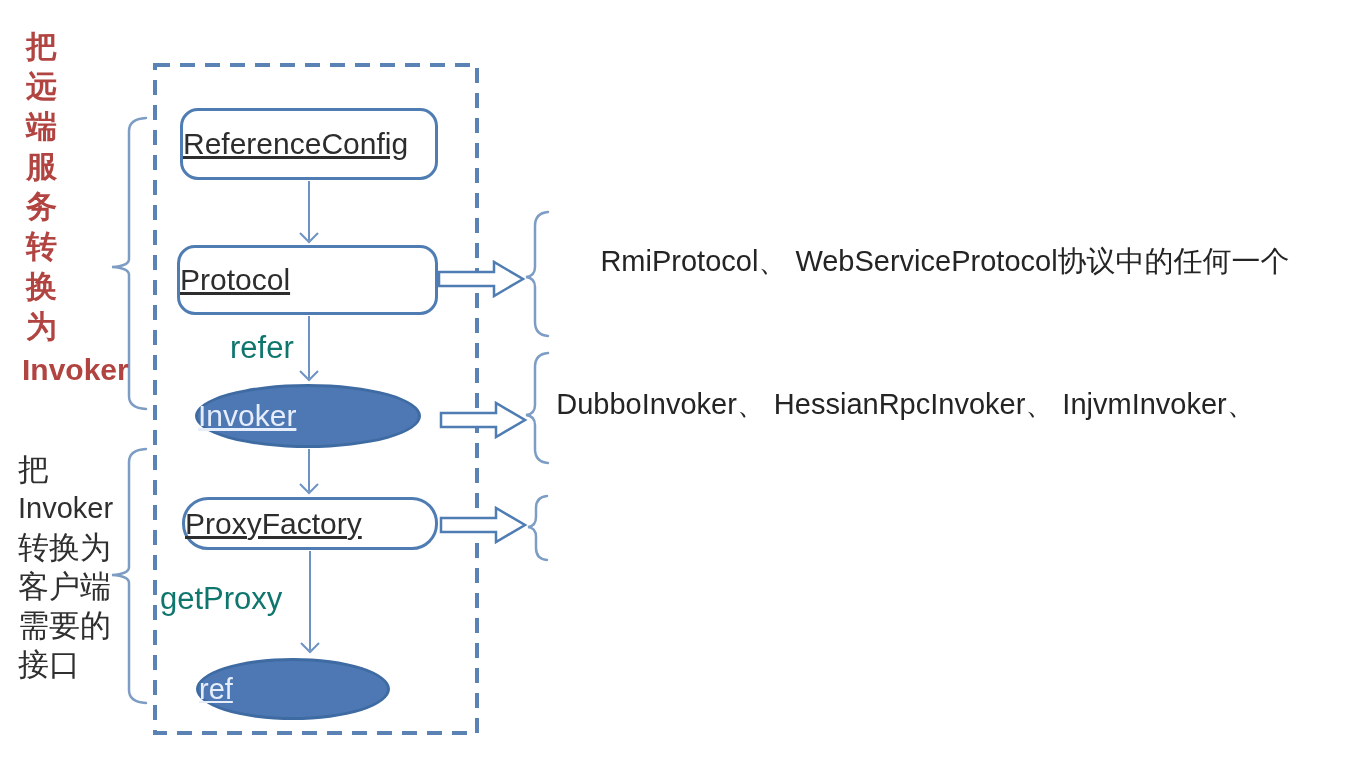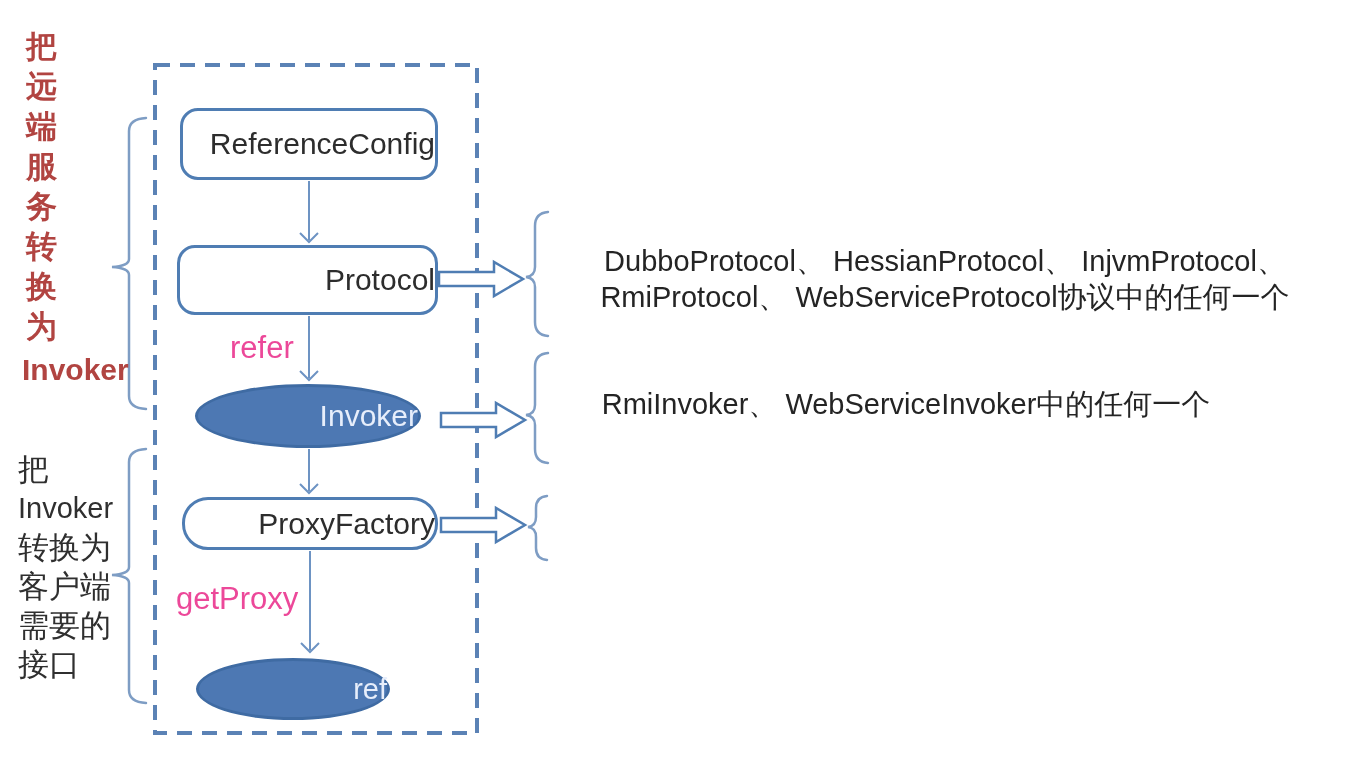--- a/index.html
+++ b/index.html
@@ -6,44 +6,44 @@
   .canvas {
     position: relative;
     width: 1352px;
     height: 774px;
     background: #ffffff;
     overflow: hidden;
     font-family: "Liberation Sans", sans-serif;
   }
   .shape-layer { position: absolute; left: 0; top: 0; width: 1352px; height: 774px; }
 
-  .node { position: absolute; display: flex; align-items: center; justify-content: flex-end; box-sizing: border-box; }
+  .node { position: absolute; display: flex; align-items: center; justify-content: flex-start; box-sizing: border-box; text-decoration: underline; }
   .rect-node {
     background: #ffffff;
     border: 3px solid #4f7db3;
     border-radius: 18px;
     font-size: 30px;
     color: #2d2d2d;
   }
   .ellipse-node {
     background: #4d78b3;
     border: 3px solid #3f6ba3;
     border-radius: 50%;
     color: #e7eefb;
     font-size: 30px;
   }
   #node-reference-config { left: 180px; top: 108px; width: 258px; height: 72px; }
   #node-protocol         { left: 177px; top: 245px; width: 261px; height: 70px; }
   #node-invoker          { left: 195px; top: 384px; width: 226px; height: 64px; }
   #node-proxy-factory    { left: 182px; top: 497px; width: 256px; height: 53px; border-radius: 26px; }
   #node-ref              { left: 196px; top: 658px; width: 194px; height: 62px; font-size: 29px; }
 
-  .edge-label { position: absolute; font-size: 31px; color: #ec4899; }
+  .edge-label { position: absolute; font-size: 31px; color: #0f766e; }
   #edge-label-refer    { left: 230px; top: 330px; }
-  #edge-label-getproxy { left: 176px; top: 581px; }
+  #edge-label-getproxy { left: 160px; top: 581px; }
 
   .red-note {
     position: absolute; left: 26px; top: 26px;
     font-family: "DejaVu Serif", serif;
     font-weight: bold;
     font-size: 31px; line-height: 40px;
     color: #b14441;
     white-space: pre-line;
   }
   .red-word {
@@ -130,20 +130,19 @@
     <span>ProxyFactory</span>
   </div>
   <div class="node ellipse-node" id="node-ref">
     <span>ref</span>
   </div>
 
   <div class="edge-label" id="edge-label-refer">refer</div>
   <div class="edge-label" id="edge-label-getproxy">getProxy</div>
 
   <div class="annotation" id="annotation-protocol-impls">
-    <div>DubboProtocol、 HessianProtocol、 InjvmProtocol、</div>
     <div>RmiProtocol、 WebServiceProtocol协议中的任何一个</div>
   </div>
   <div class="annotation" id="annotation-invoker-impls">
-    <div>RmiInvoker、 WebServiceInvoker中的任何一个</div>
+    <div>DubboInvoker、 HessianRpcInvoker、 InjvmInvoker、</div>
   </div>
 
 </div>
 
 </body></html>

